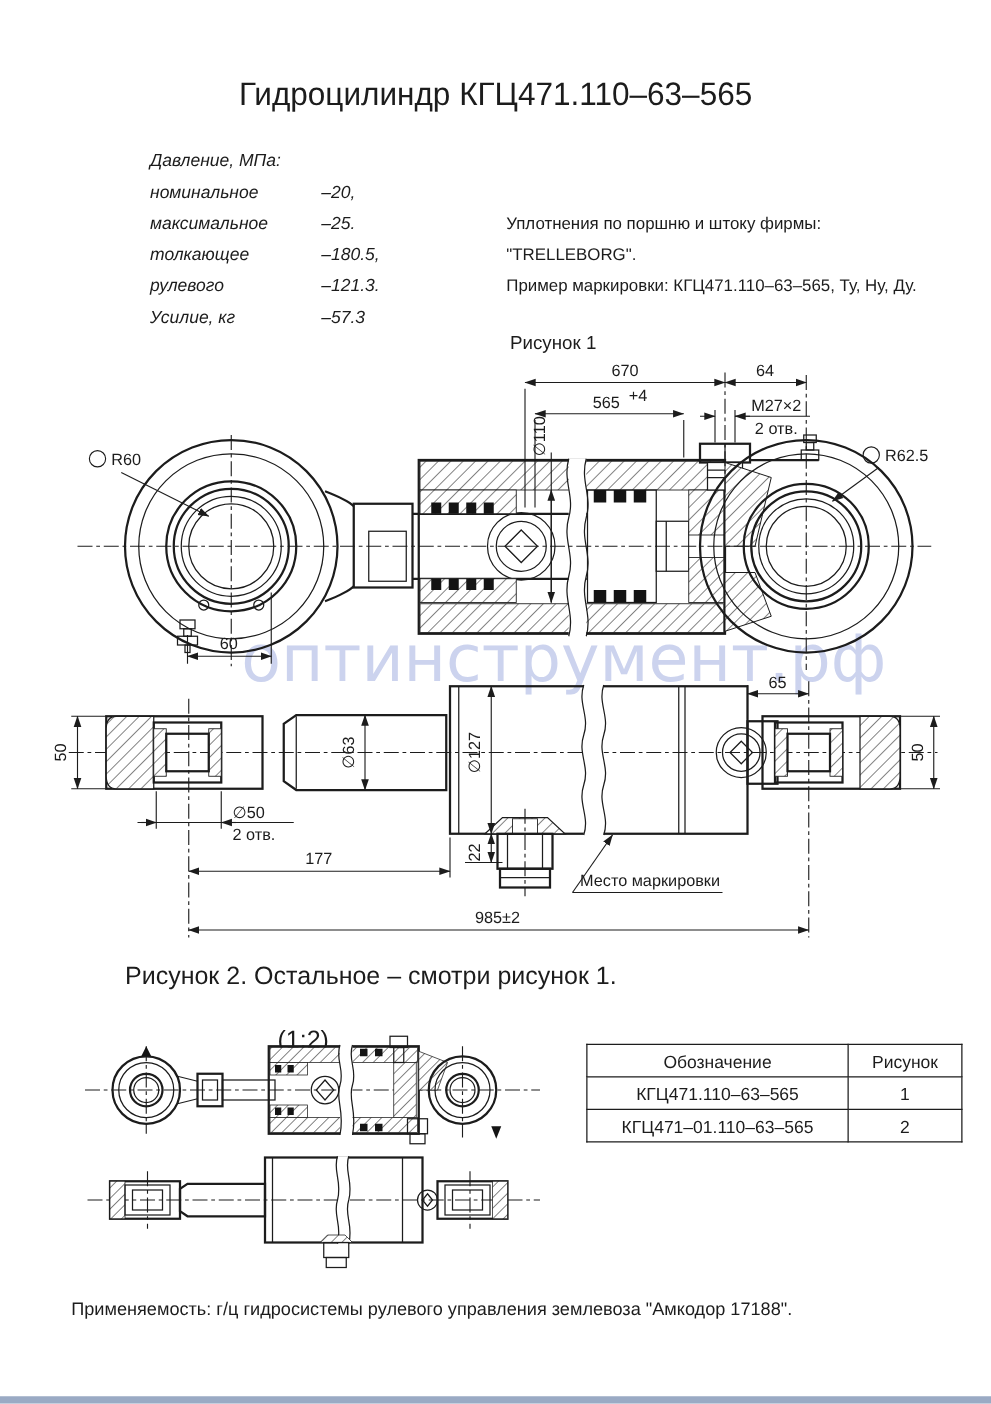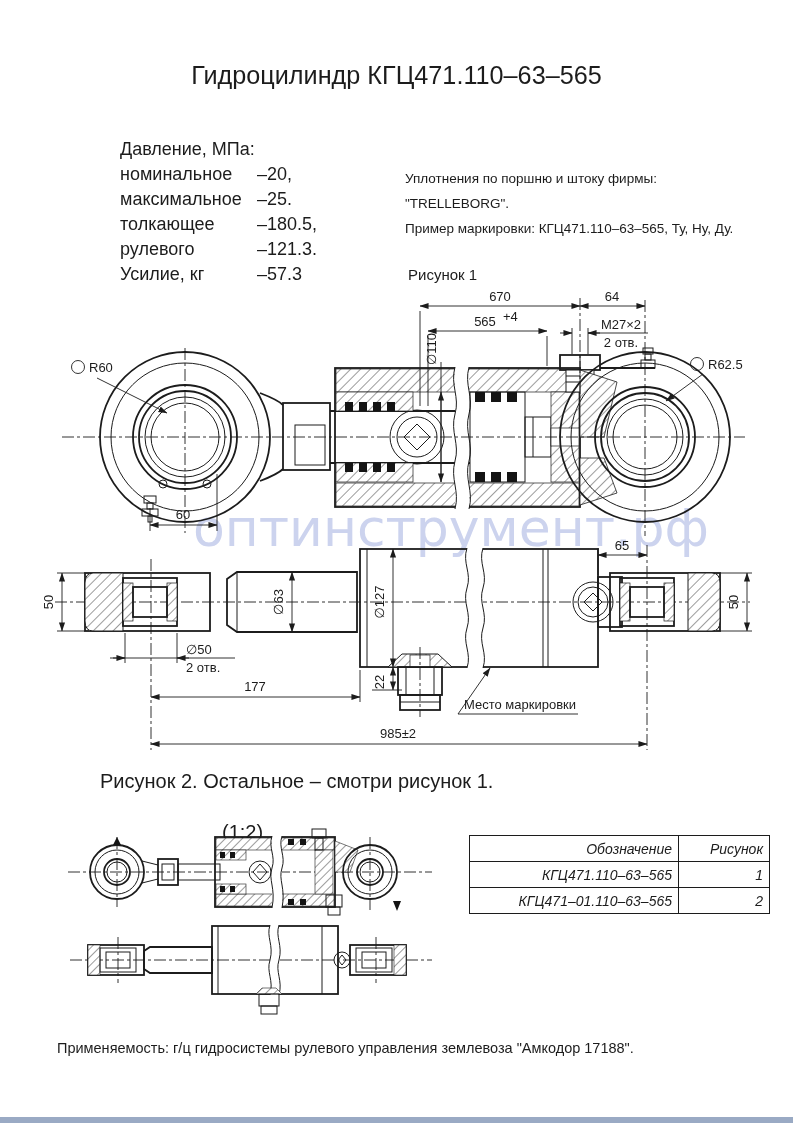--- a/index.html
+++ b/index.html
@@ -2,33 +2,33 @@
 <html style="--line: #1c1c1c; --wm: #ccd3ee; --bar: #9aaac4;"><head>
 <meta charset="utf-8">
 <style>
   :root{ --line:#1c1c1c; --wm:#ccd3ee; --bar:#9aaac4; }
   html,body{margin:0;padding:0;}
   body{width:793px;height:1123px;background:#ffffff;position:relative;overflow:hidden;
        font-family:"Liberation Sans", sans-serif;color:var(--line);}
   .abs{position:absolute;}
   .title{left:0;right:0;top:60px;text-align:center;font-size:26px;letter-spacing:0px;
          transform:scaleX(.97);}
-  .specs{left:120px;top:137px;font-size:18px;line-height:25px;width:260px;}
+  .specs{left:120px;top:116px;font-size:14px;line-height:25px;width:260px;font-style:italic;}
   .spec-row{display:grid;grid-template-columns:137px auto;}
   .notes{left:405px;top:121px;font-size:13.5px;line-height:25px;width:385px;margin-top:45px;}
   .fig1cap{left:408px;top:266px;font-size:15px;}
   .fig2cap{left:100px;top:772px;font-size:20px;line-height:18px;}
   .fig2cap .scale{margin-left:122px;margin-top:33px;}
   .footer{left:57px;top:1040px;font-size:14.5px;}
   .watermark{left:193px;top:498px;font-size:52px;font-weight:normal;color:var(--wm);
              font-family:"DejaVu Sans", sans-serif;z-index:0;letter-spacing:0px;text-align:right;}
   svg{position:absolute;z-index:1;}
   .tbl{left:469px;top:835px;border-collapse:collapse;font-size:14px;z-index:1;}
-  .tbl td,.tbl th{border:1.6px solid var(--line);text-align:right;font-weight:normal;
-                  height:25px;padding:0 6px;font-style:italic;}
+  .tbl td,.tbl th{border:1.6px solid var(--line);text-align:center;font-weight:normal;
+                  height:25px;padding:0 6px;}
   .tbl .c1{width:196px;} .tbl .c2{width:78px;}
   .bottombar{left:0;bottom:0;width:100%;height:6px;background:var(--bar);}
   text{font-family:"Liberation Sans", sans-serif;font-size:13px;fill:var(--line);}
   .ln{stroke:var(--line);fill:none;}
   .t1{stroke-width:1.8;} .t0{stroke-width:1;} .td{stroke-width:.9;}
   .cl{stroke-width:.9;stroke-dasharray:12 3 3 3;}
   .blk{fill:#141414;stroke:none;}
 </style>
 </head>
 <body>

